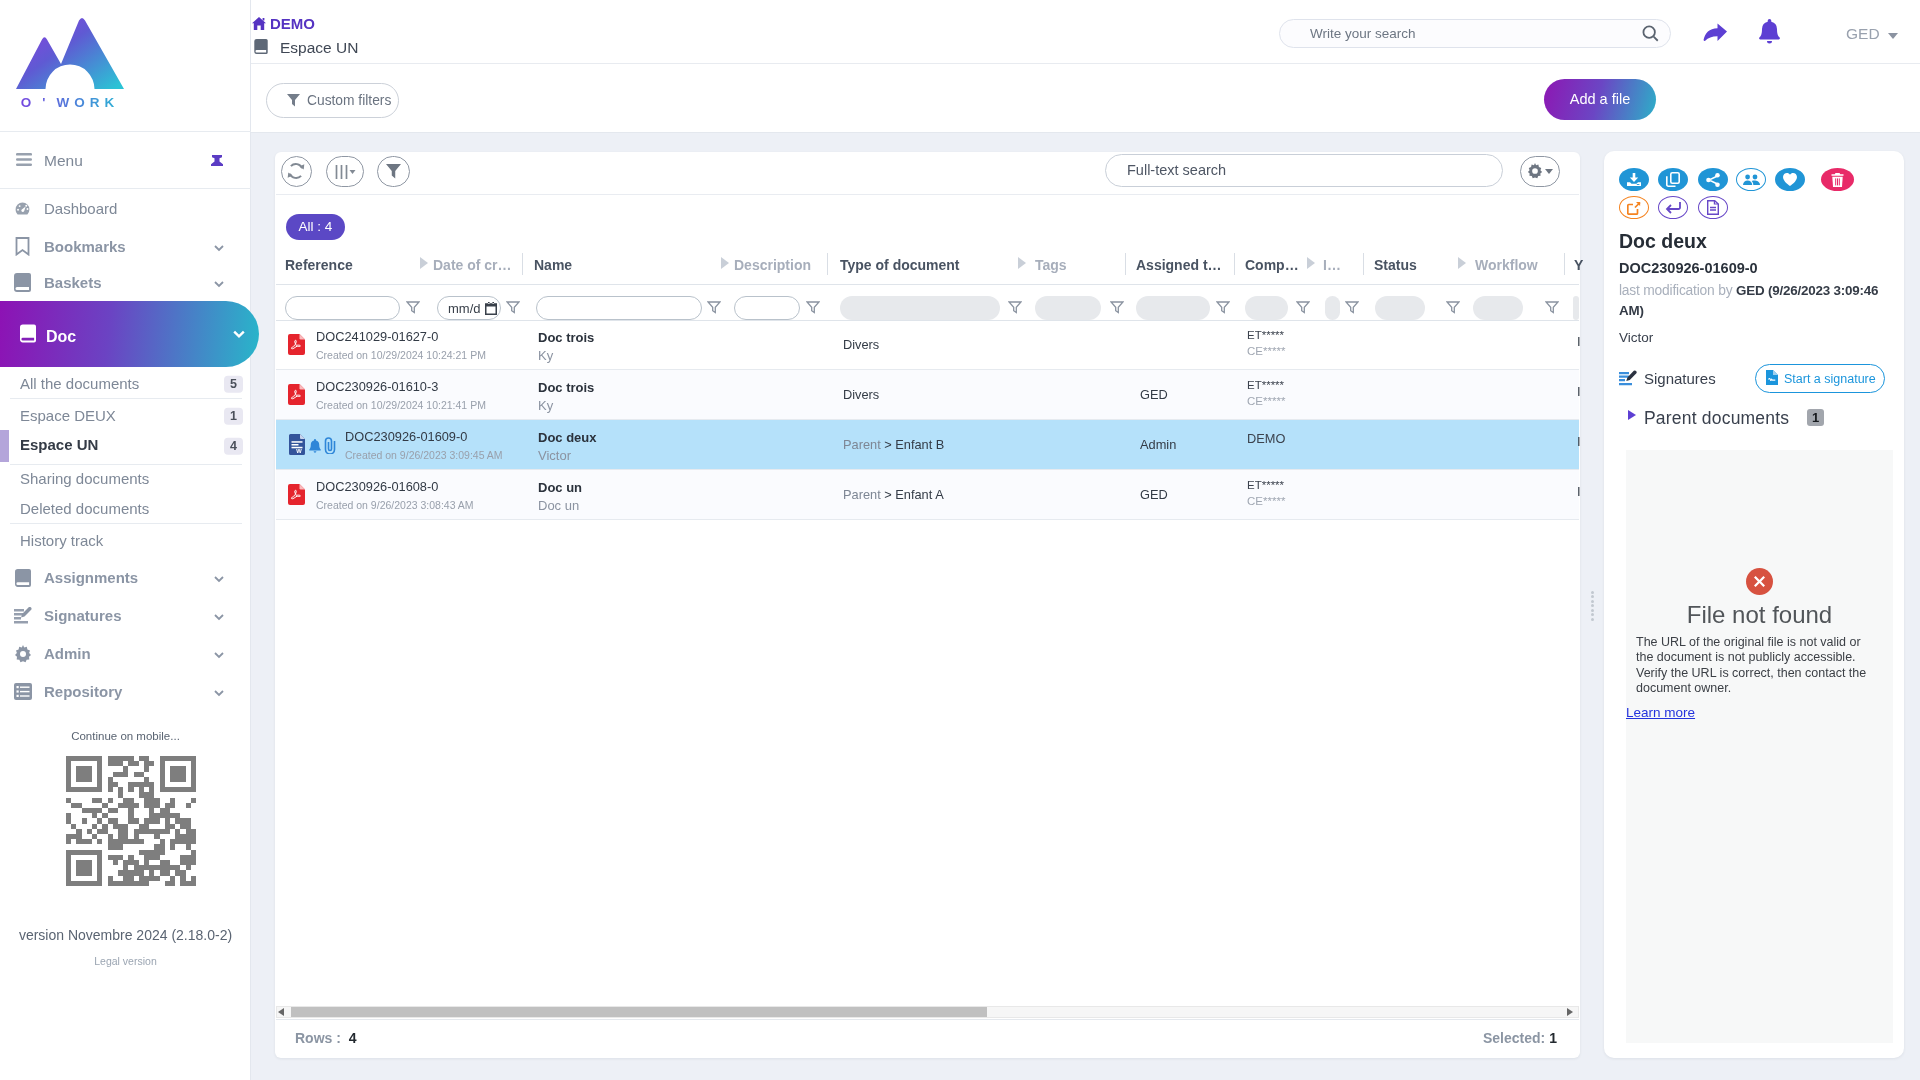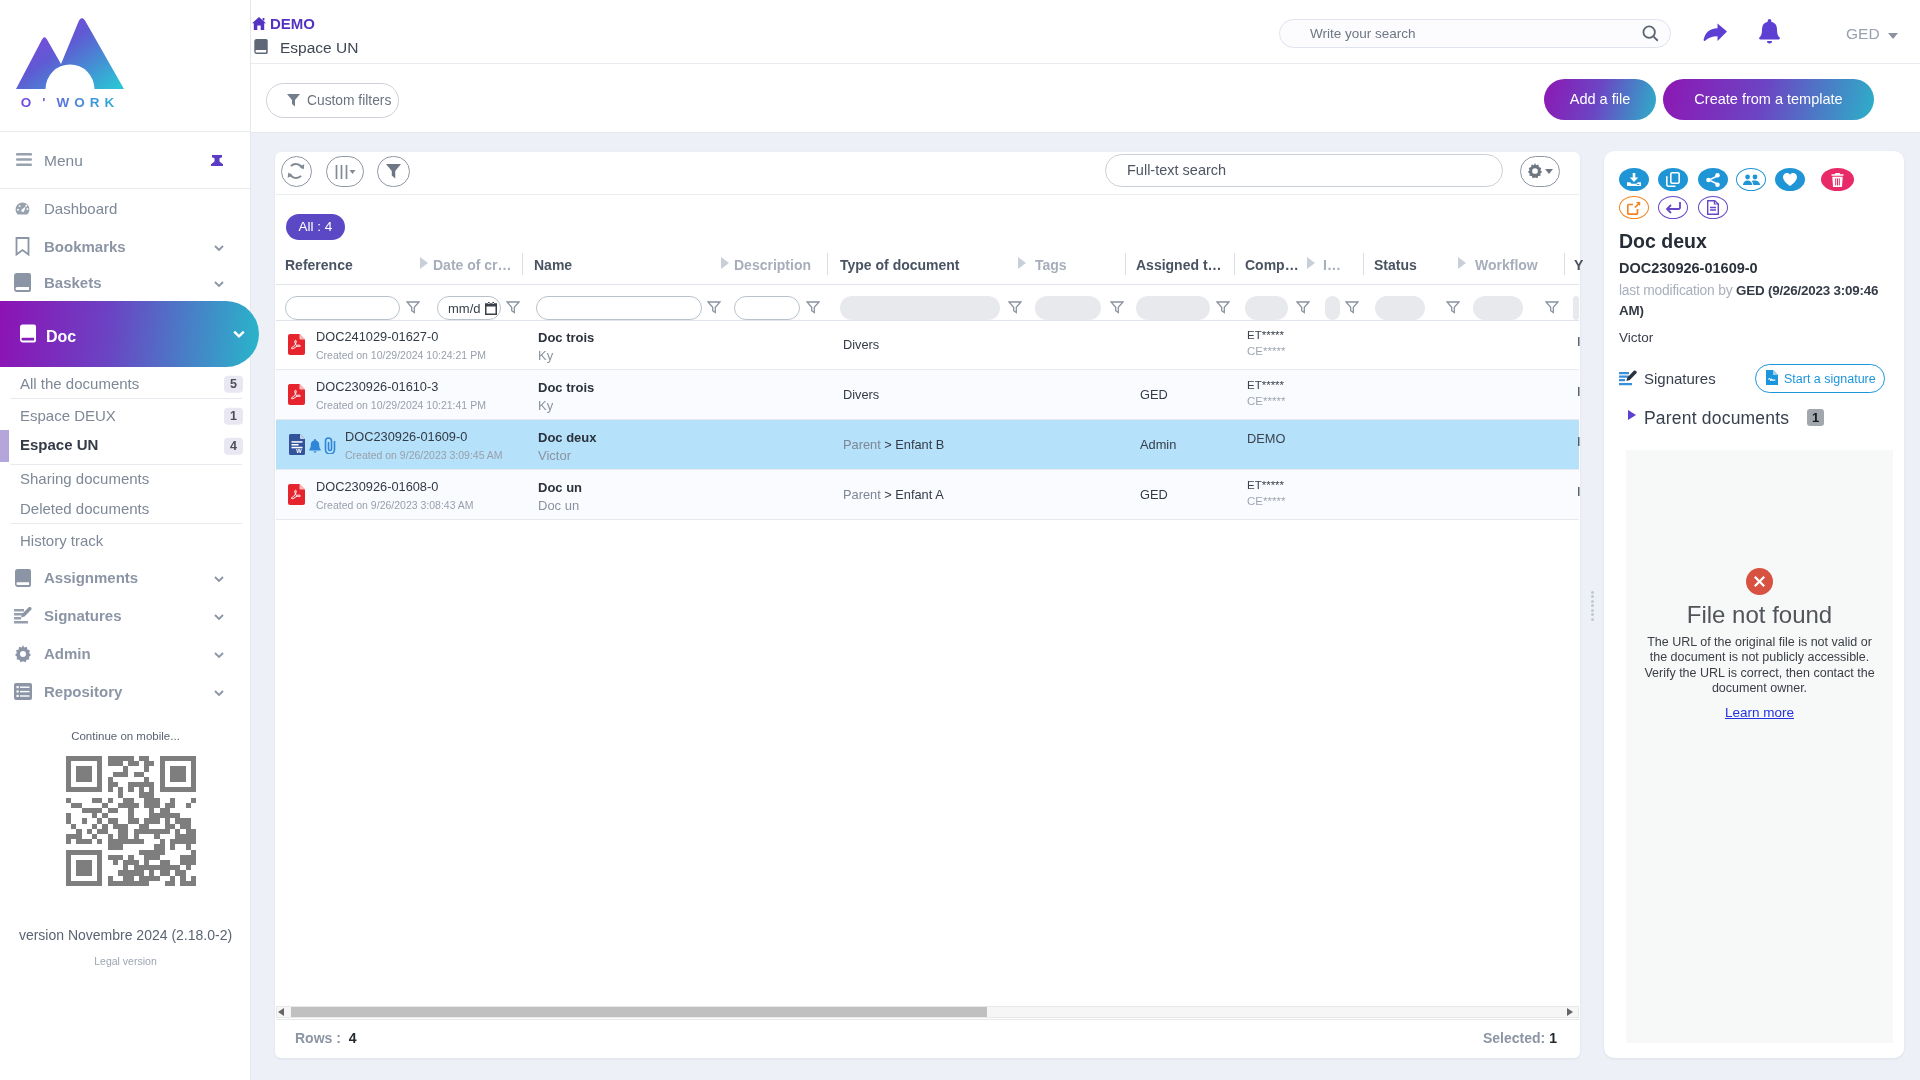--- a/index.html
+++ b/index.html
@@ -37,21 +37,21 @@
 .typ{position:absolute;left:567px;top:17px;font-size:12.8px;color:#333b46;white-space:nowrap}
 .asg{position:absolute;left:864px;top:17px;font-size:12.8px;color:#333b46}
 .cp1{position:absolute;left:971px;top:9px;font-size:11.5px;color:#3c434e}
 .cp2{position:absolute;left:971px;top:25px;font-size:11.5px;color:#a0a7b2}
 .clipI{position:absolute;left:1301px;top:14px;font-size:13px;color:#333b46}
 
 .ico{position:absolute;width:30px;height:23px;border-radius:50%;display:flex;align-items:center;justify-content:center}
 .blue{background:#2095d6}
 .obtn{border:1.6px solid}
 
-.fnf-p{font-size:12.5px;color:#3c4046;line-height:15.4px;text-align:center}
+.fnf-p{font-size:12.5px;color:#3c4046;line-height:15.4px;}
 a.lm{color:#2433dd;text-decoration:underline}
 .dot{width:3px;height:3px;border-radius:50%;background:#c2c8d0;margin:1.5px auto}
 </style></head><body>
 <div id="app">
 <div id="side">
  <svg class="abs" style="left:16px;top:17px" width="110" height="75" viewBox="0 0 110 75">
   <defs>
           <linearGradient id="lg1" x1="0" y1="0" x2="1" y2="0.9">
    <stop offset="0" stop-color="#923ce3"></stop>
             <stop offset="0.45" stop-color="#5f5ad3"></stop>
@@ -338,21 +338,20 @@
       <path d="M10.5 0a1.8 1.8 0 0 1 1.8 1.8v1a7.5 7.5 0 0 1 5.7 7.2c0 5.5 1.3 7.4 2.6 8.6.6.5.2 1.9-.8 1.9H1.2c-1 0-1.4-1.4-.8-1.9 1.3-1.2 2.6-3.1 2.6-8.6a7.5 7.5 0 0 1 5.7-7.2v-1A1.8 1.8 0 0 1 10.5 0zm2.5 22a2.5 2.5 0 0 1-5 0z"></path>
     </svg>
 <div class="abs" style="left:1846px;top:25px;font-size:15.5px;color:#99a1ae">GED</div>
 <div class="abs" style="left:1888px;top:33px;width:0;height:0;border-top:6px solid #8b93a1;border-left:5px solid transparent;border-right:5px solid transparent"></div>
 <div class="abs" style="left:266px;top:83px;width:133px;height:35px;border:1px solid #ccd1d9;border-radius:18px"></div>
 <svg class="abs" style="left:287px;top:94px" width="13" height="13" viewBox="0 0 13 13" fill="#747d8a">
       <path d="M0 0h13L8 6v6.5L5 10V6z"></path>
     </svg>
 <div class="abs" style="left:307px;top:93px;font-size:13.8px;color:#6a7380">Custom filters</div>
 <div class="gbtn" style="left:1544px;top:79px;width:112px;height:41px;line-height:41px">Add a file</div>
-<div class="gbtn" style="left:1663px;top:79px;width:211px;height:41px;line-height:41px">Create from a template</div>
 
 <div class="card" style="left:275px;top:152px;width:1305px;height:906px"></div>
 <div class="cbtn" style="left:281px;width:31px"></div>
 <svg class="abs" style="left:287px;top:162px" width="18" height="18" viewBox="0 0 18 18">
       <g fill="none" stroke="#828a94" stroke-width="2">
         <path d="M15.2 6.2A6.9 6.9 0 0 0 3.9 4.1"></path>
         <path d="M2.8 11.8a6.9 6.9 0 0 0 11.3 2.1"></path>
       </g>
       <g fill="#828a94">
         <path d="M17.3 2.2l-.6 5.2-4.4-2.8z"></path>
@@ -616,21 +615,21 @@
 <div class="abs" style="left:1628px;top:410px;width:0;height:0;border-left:8px solid #5d3fd3;border-top:5.5px solid transparent;border-bottom:5.5px solid transparent"></div>
 <div class="abs" style="left:1644px;top:408px;font-size:17.5px;letter-spacing:0.2px;color:#39404d">Parent documents</div>
 <div class="abs" style="left:1807px;top:409px;background:#a2a6ad;color:#16191d;font-size:13px;font-weight:bold;border-radius:3px;padding:1px 5px;line-height:15px">1</div>
 <div class="abs" style="left:1626px;top:450px;width:267px;height:593px;background:#f7f8f8"></div>
 <svg class="abs" style="left:1746px;top:568px" width="27" height="27" viewBox="0 0 27 27">
       <circle cx="13.5" cy="13.5" r="13.5" fill="#d75240"></circle>
       <path d="M8 9.6L9.6 8l3.9 3.9L17.4 8 19 9.6l-3.9 3.9 3.9 3.9-1.6 1.6-3.9-3.9-3.9 3.9L8 17.4l3.9-3.9z" fill="#fff"></path>
     </svg>
 <div class="abs" style="left:1626px;top:601px;width:267px;text-align:center;font-size:24px;color:#515559">File not found</div>
 <div class="abs fnf-p" style="left:1636px;top:635px;width:247px">The URL of the original file is not valid or<br>the document is not publicly accessible.<br>Verify the URL is correct, then contact the<br>document owner.</div>
-<div class="abs" style="left:1626px;top:705px;width:267px;text-align:center;font-size:13.5px"><a class="lm" href="#">Learn more</a></div>
+<div class="abs" style="left:1626px;top:705px;width:267px;font-size:13.5px"><a class="lm" href="#">Learn more</a></div>
 <div class="abs" style="left:1591px;top:589px">
       <div class="dot"></div>
       <div class="dot"></div>
       <div class="dot"></div>
       <div class="dot"></div>
       <div class="dot"></div>
       <div class="dot"></div>
       <div class="dot"></div>
     </div>
 

